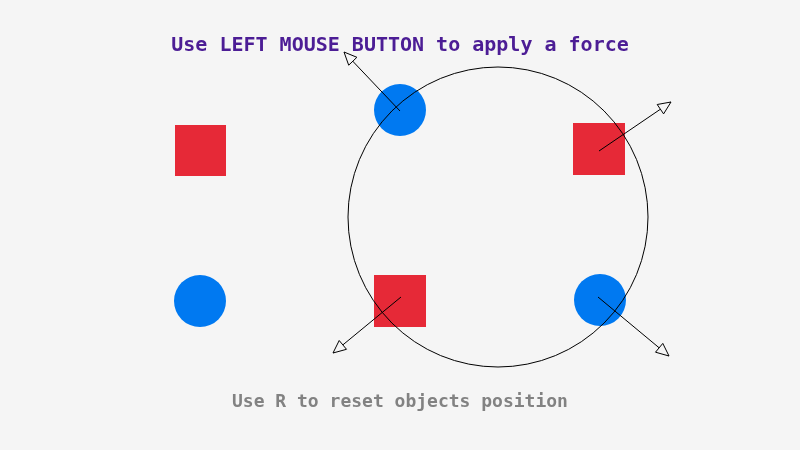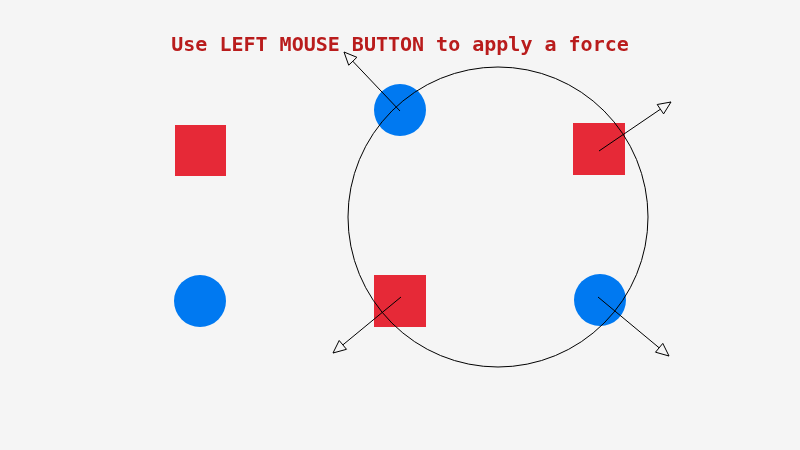--- a/index.html
+++ b/index.html
@@ -59,14 +59,15 @@
       <circle cx="498" cy="217" r="150" fill="none" stroke="#000000" stroke-width="1"></circle>
       <line x1="400" y1="111" x2="344" y2="52" stroke="#000000" stroke-width="1"></line>
       <polygon points="344,52 356.9,57.3 348.7,65.2" fill="#f5f5f5" stroke="#000000" stroke-width="1"></polygon>
       <line x1="599" y1="151" x2="671" y2="102" stroke="#000000" stroke-width="1"></line>
       <polygon points="671,102 663.6,113.9 657.2,104.5" fill="#f5f5f5" stroke="#000000" stroke-width="1"></polygon>
       <line x1="401" y1="297" x2="333" y2="353" stroke="#000000" stroke-width="1"></line>
       <polygon points="333,353 339.2,340.5 346.5,349.3" fill="#f5f5f5" stroke="#000000" stroke-width="1"></polygon>
       <line x1="598" y1="297" x2="669" y2="356" stroke="#000000" stroke-width="1"></line>
       <polygon points="669,356 655.5,352.2 662.8,343.4" fill="#f5f5f5" stroke="#000000" stroke-width="1"></polygon>
     </svg>
-  <div class="hint hint-top" style="color: #b91c1c;">Use LEFT MOUSE BUTTON to apply a force</div>
+  <div class="hint hint-top" style="color: #4c1d95;">Use LEFT MOUSE BUTTON to apply a force</div>
+  <div class="hint hint-bottom" style="color: rgb(130, 130, 130);">Use R to reset objects position</div>
 </div>
 
 </body></html>

